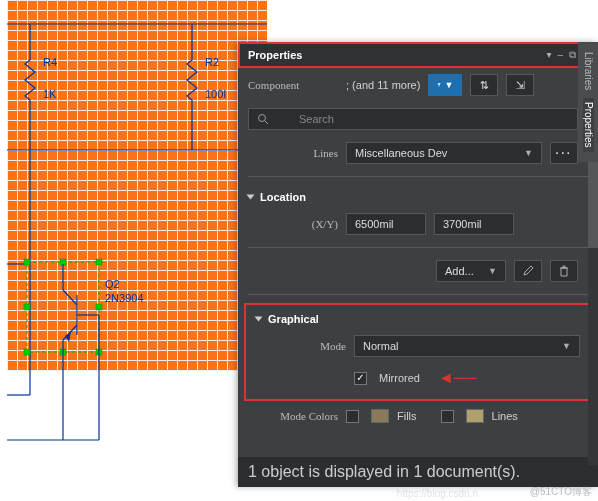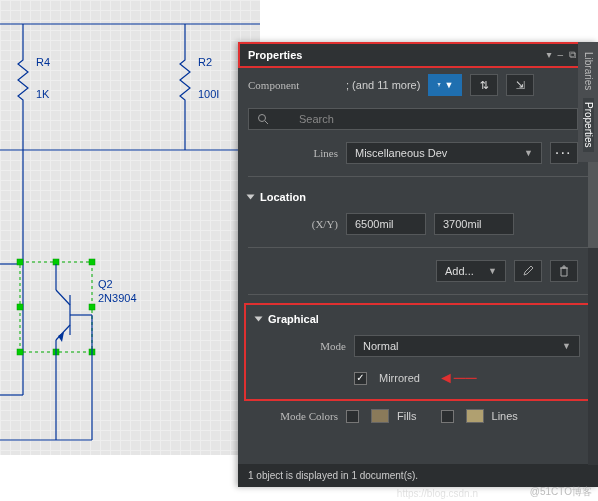--- a/index.html
+++ b/index.html
@@ -1,20 +1,20 @@
 <!DOCTYPE html>
 <html><head>
 <meta charset="utf-8">
 <style>
   * { margin: 0; padding: 0; box-sizing: border-box; font-family: Arial, sans-serif; }
   body { width: 598px; height: 501px; overflow: hidden; position: relative; background: #fff; }
   
   .schematic {
-    position: absolute; left: 0; top: 0; width: 260px; height: 455px;
-    background: #e5e5e5;
+    position: absolute; left: 7px; top: 0; width: 260px; height: 371px;
+    background: #f97316;
   }
   .grid-bg {
     position: absolute; inset: 0;
     background-image:
       linear-gradient(to right, #eee 1px, transparent 1px),
       linear-gradient(to bottom, #eee 1px, transparent 1px);
     background-size: 10px 10px;
   }
   .schematic svg { position: absolute; top: 0; left: 0; }
   .wire { stroke: #003399; stroke-width: 1.2; fill: none; }
@@ -63,21 +63,21 @@
 
   .section-hd { padding: 8px 10px 4px; color: #fff; font-weight: bold; font-size: 11px; }
   .section-hd .tri { display: inline-block; width: 0; height: 0; border-top: 4px solid transparent; border-bottom: 4px solid transparent; border-left: 5px solid #ccc; transform: rotate(90deg); margin-right: 4px; }
 
   .hl-red { border: 2px solid #e03030; margin: 2px 6px; padding-bottom: 6px; }
 
   .input.num { width: 80px; }
   .dots { letter-spacing: 2px; font-weight: bold; }
   .chev { font-size: 9px; color: #aaa; }
 
-  .status { margin-top: auto; background: #2b2e30; padding: 6px 10px; color: #ccc; font-size: 10px; }
+  .status { margin-top: auto; background: #2b2e30; padding: 6px 10px; color: #ccc; font-size: 16px; }
 
   .check { width: 13px; height: 13px; background: #2b2e30; border: 1px solid #777; display: inline-flex; align-items: center; justify-content: center; margin-right: 4px;}
   .check.on::after { content:"✓"; color: #fff; font-size: 10px; line-height: 1;}
   .swatch { width: 18px; height: 14px; border: 1px solid #666; display: inline-block; }
   
   .arrow-red { color: #e03030; font-size: 16px; margin-left: 10px; }
 
   .watermark { position: absolute; right: 6px; bottom: 2px; font-size: 10px; color: #bbb; z-index: 20;}
   .watermark2 { position: absolute; right: 120px; bottom: 2px; font-size: 10px; color: rgba(0,0,0,0.12); z-index: 20;}
 

